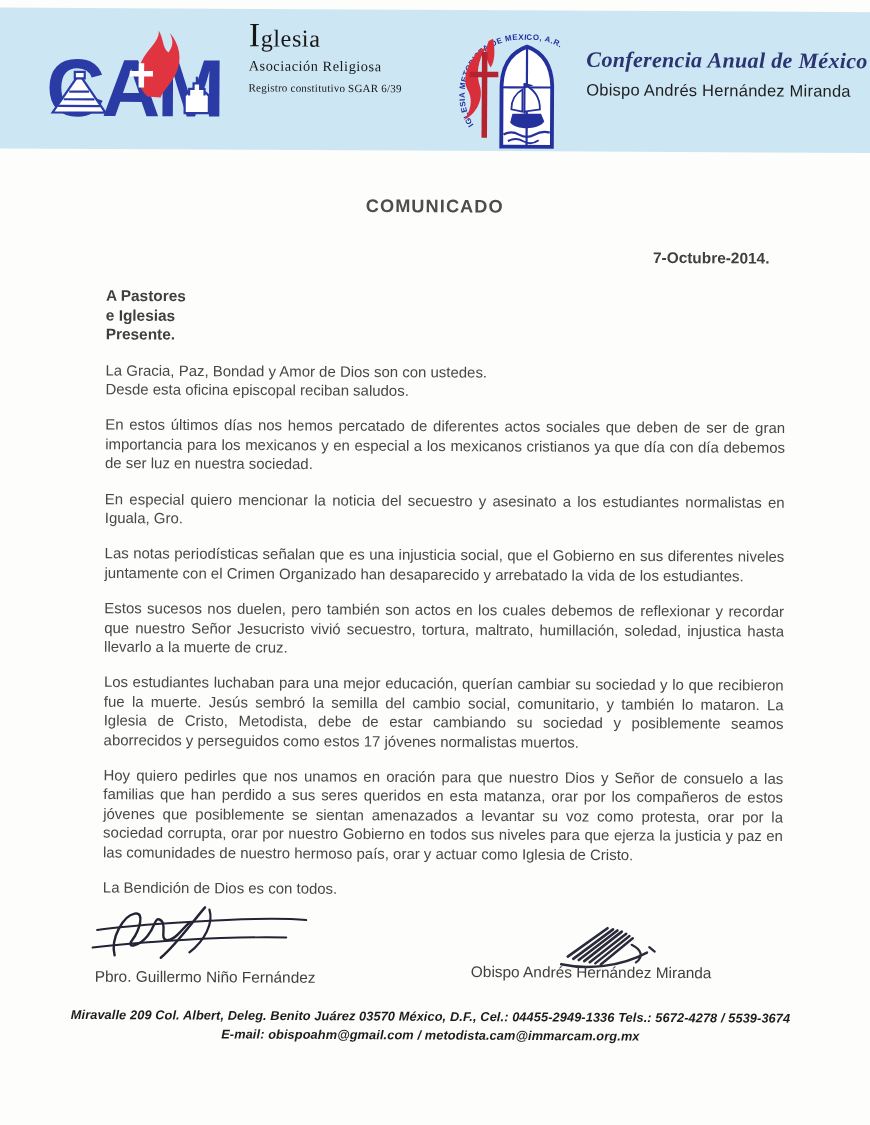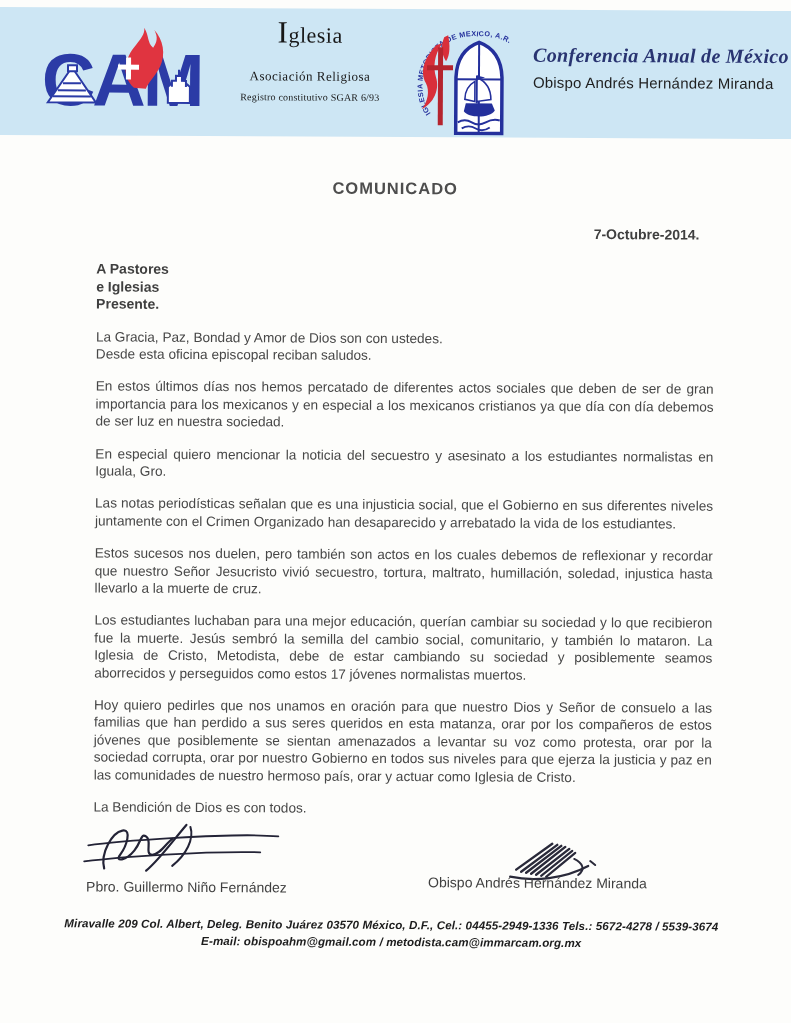--- a/index.html
+++ b/index.html
@@ -15,27 +15,27 @@
   
   .band{
     position:absolute;top:9px;left:-10px;
     width:812px;height:128px;
     background:#cde6f4;
     transform:rotate(0.3deg);
   }
   .cam-logo{position:absolute;left:52px;top:18px;}
   .org-block{
     position:absolute;left:236px;top:10px;width:168px;
-    text-align:center;
+    text-align:left;
     font-family:"Liberation Serif",serif;
     color:#171717;
   }
   .org-line{font-size:22px;line-height:28px;letter-spacing:0.5px;}
   .org-line .dc{font-size:31px;}
-  .org-subtitle{font-size:13px;margin-top:19px;letter-spacing:0.5px;}
+  .org-subtitle{font-size:13px;margin-top:3px;letter-spacing:0.5px;}
   .org-registry{font-size:10px;margin-top:7px;letter-spacing:0.2px;}
   .seal{position:absolute;left:416px;top:14px;}
   .conf-block{position:absolute;left:543px;top:34px;}
   .conf-title{
     font-family:"Liberation Serif",serif;
     font-style:italic;font-weight:bold;
     font-size:20px;color:#293471;letter-spacing:0.3px;
   }
   .bishop-name{font-size:15px;color:#1e1e1e;margin-top:7px;letter-spacing:0.2px;}
 
@@ -109,21 +109,21 @@
       <g stroke="#2b3ba6" stroke-width="2">
         <path d="M126,77 L126,61 Q137,50 148,61 L148,77 Z" fill="#ffffff"></path>
         <path d="M130,61 L130,55 L134,55 L134,50 L140,50 L140,55 L144,55 L144,61" fill="#ffffff"></path>
         <line x1="137" y1="44" x2="137" y2="50"></line>
       </g>
     </svg>
 
     <div class="org-block">
       <div class="org-line"><span class="dc">I</span>glesia</div>
       <div class="org-subtitle">Asociación Religiosa</div>
-      <div class="org-registry">Registro constitutivo SGAR 6/93</div>
+      <div class="org-registry">Registro constitutivo SGAR 6/39</div>
     </div>
 
     <svg class="seal" width="132" height="122" viewBox="0 0 132 122">
       <defs>
         <path id="sealArc" d="M26,92 A50,50 0 0 1 72,13 A50,50 0 0 1 118,92" fill="none"></path>
       </defs>
       <text font-family="Liberation Sans, sans-serif" font-size="7.2" font-weight="bold" fill="#24309c" letter-spacing="0.4">
         <textPath href="#sealArc" startOffset="2">IGLESIA METODISTA DE MEXICO, A.R.</textPath>
       </text>
 

